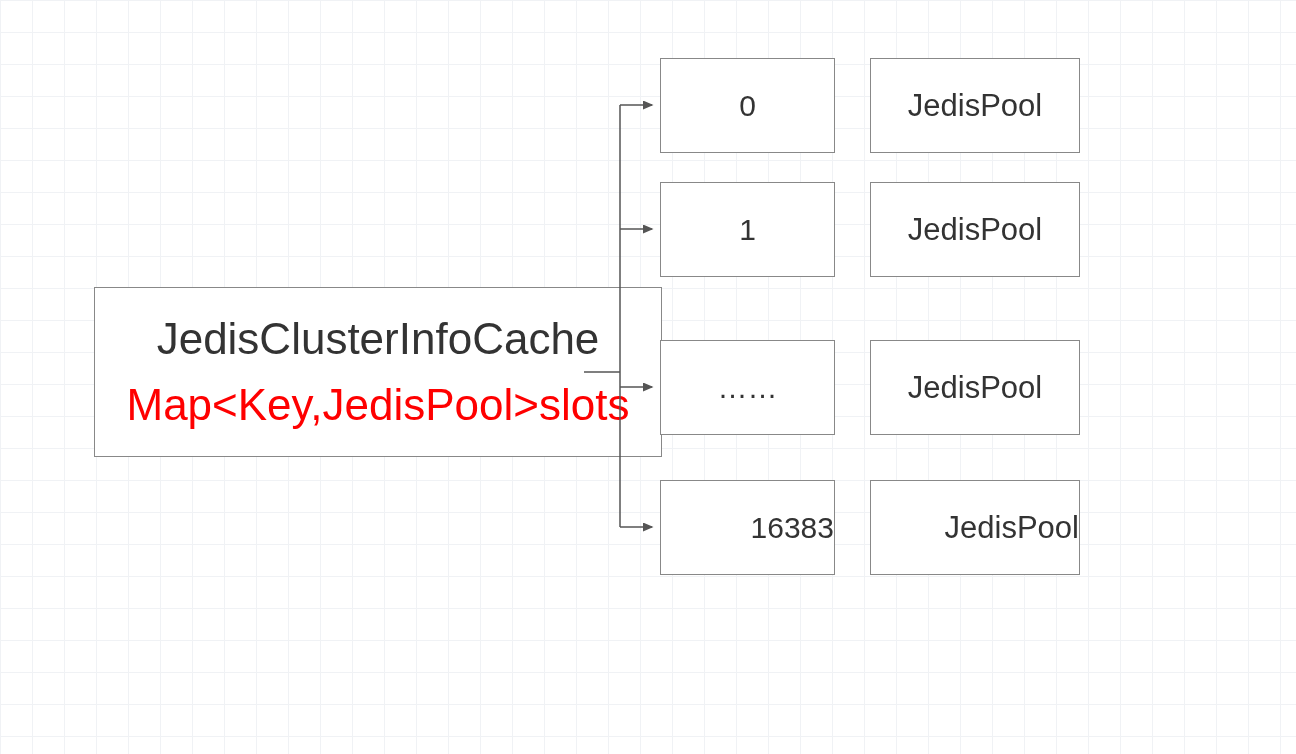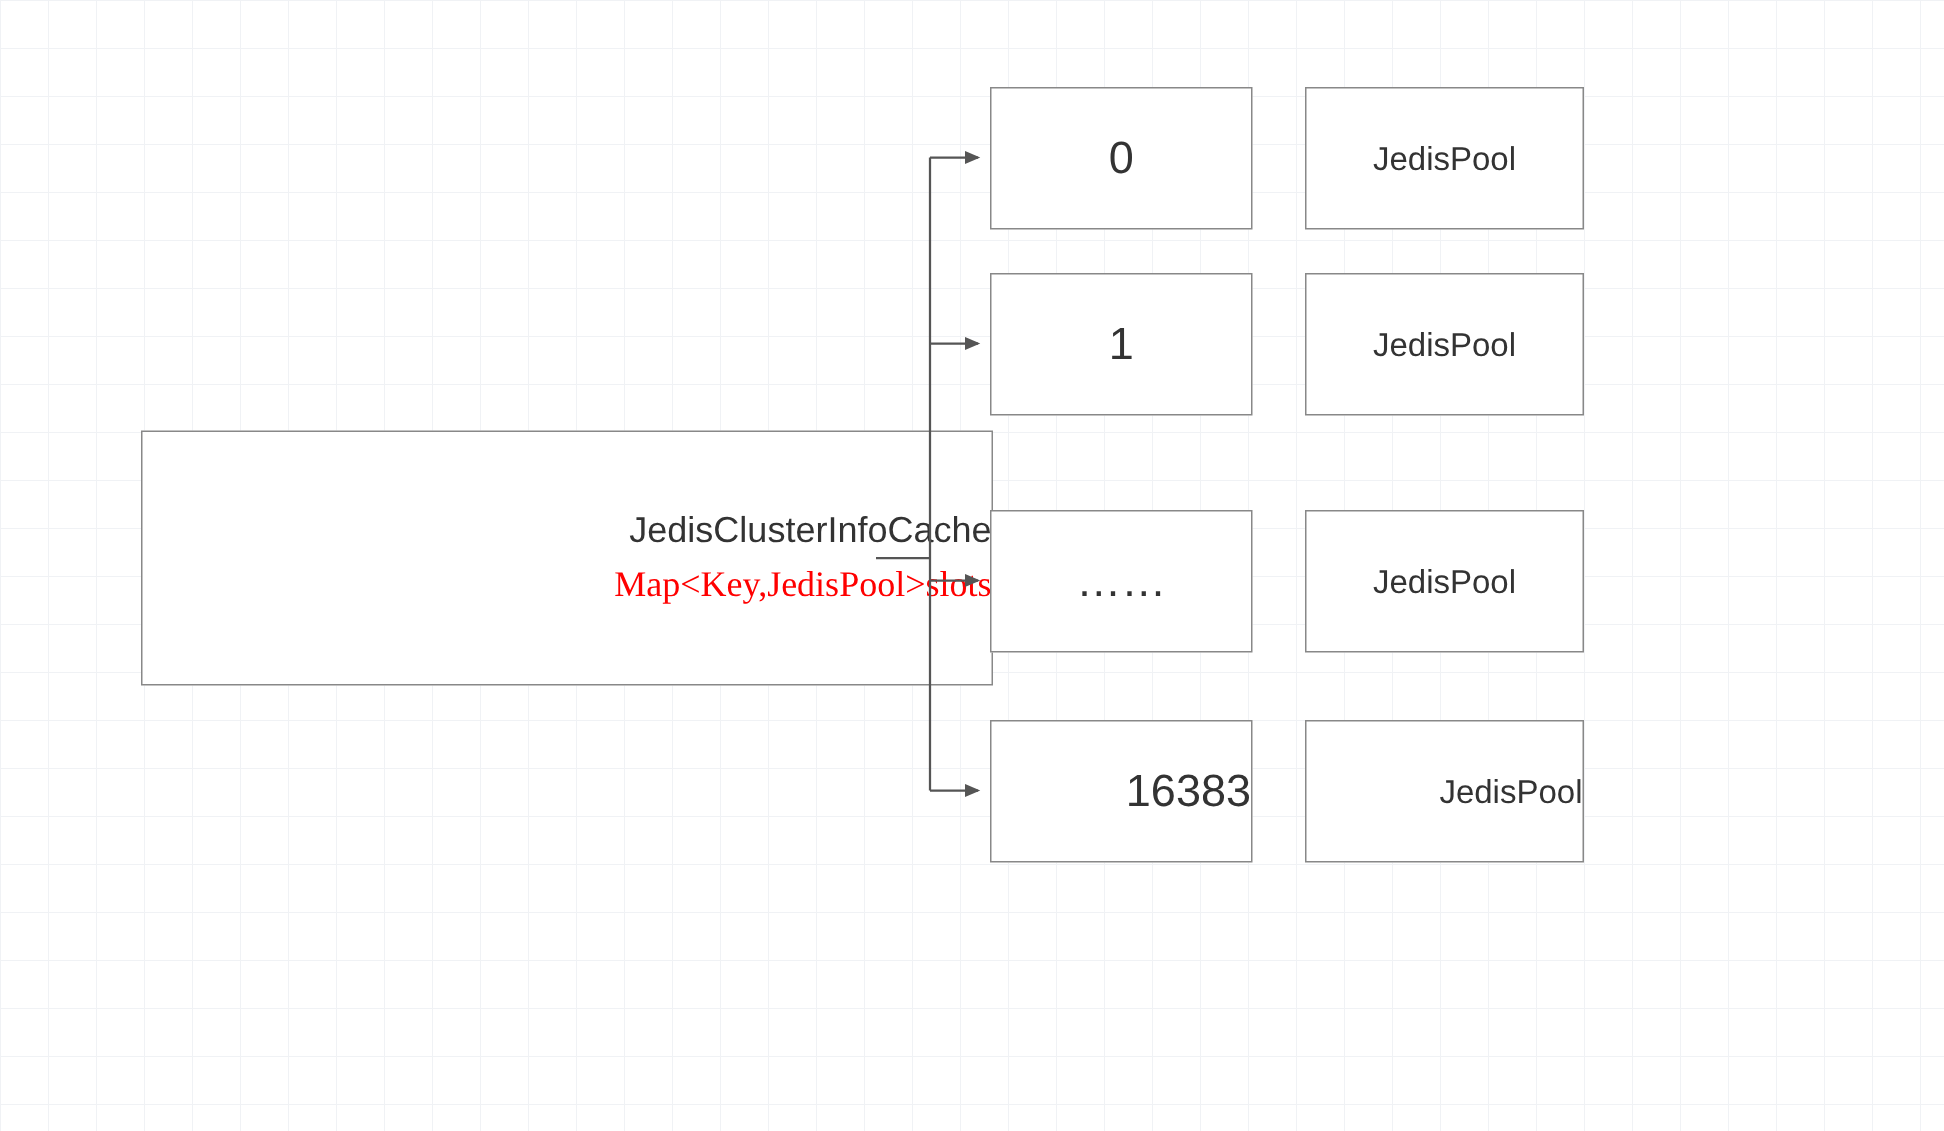--- a/index.html
+++ b/index.html
@@ -27,43 +27,41 @@
       flex-direction: column;
       align-items: center;
       justify-content: center;
       text-align: center;
     }
     .box-main {
       left: 94px;
       top: 287px;
       width: 568px;
       height: 170px;
-      font-size: 24px;
+      font-size: 44px;
       line-height: 1.5;
-      align-items: flex-end;
     }
     .box-main .line1 {
       color: #333;
     }
     .box-main .line2 {
       color: #ff0000;
-      font-family: Liberation Serif, serif;
     }
     .slot-box {
       left: 660px;
       width: 175px;
       height: 95px;
       font-size: 30px;
       color: #333;
     }
     .pool-box {
       left: 870px;
-      width: 186px;
+      width: 210px;
       height: 95px;
-      font-size: 22px;
+      font-size: 31px;
       color: #333;
     }
     .row0 { top: 58px; }
     .row1 { top: 182px; }
     .row2 { top: 340px; }
     .row3 { top: 480px; align-items: flex-end; }
     svg.connectors {
       position: absolute;
       left: 0;
       top: 0;

